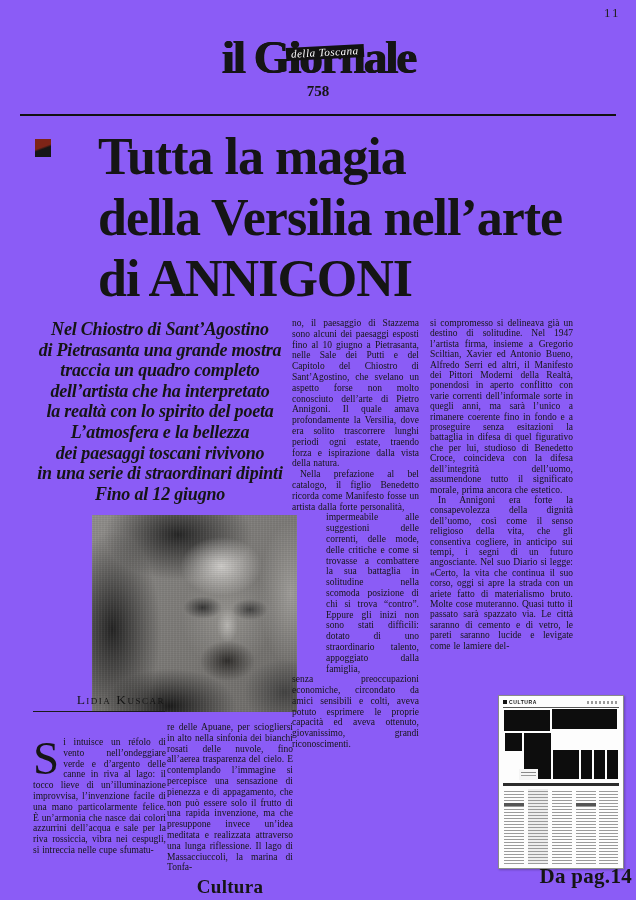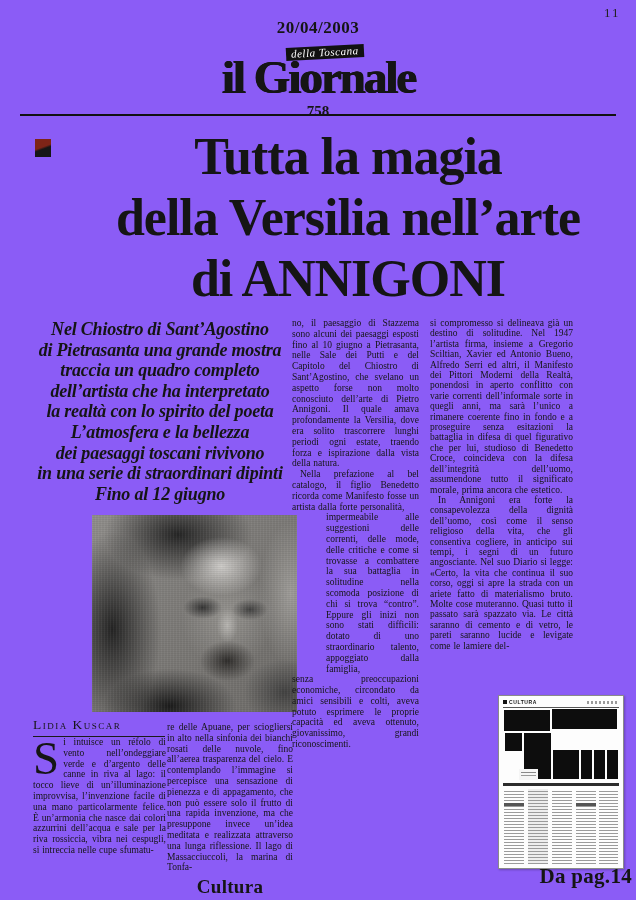--- a/index.html
+++ b/index.html
@@ -3,21 +3,21 @@
 <meta charset="utf-8">
 <style>
   html,body{margin:0;padding:0;background:#e8e8e8;}
   #page{
     position:relative;width:636px;height:900px;margin:0 auto;
     background:#8b5cf6;overflow:hidden;
     font-family:"Liberation Serif","DejaVu Serif",serif;
     color:#151515;
   }
   .abs{position:absolute;}
-  .pre{white-space:pre-line;text-align:center;}
+  .pre{white-space:pre-line;}
 
   
   .page-num{left:604px;top:5px;width:28px;font-size:13px;letter-spacing:2px;color:#222;}
   .hdr{left:158px;top:18px;width:320px;text-align:center;}
   .hdr-date{font-size:17px;font-weight:bold;letter-spacing:.5px;}
   .badge{
     position:absolute;left:128px;top:28px;background:#111;color:#fff;
     font-style:italic;font-size:11px;padding:0 5px 1px 5px;transform:rotate(-3deg);
     letter-spacing:.5px;white-space:nowrap;
   }
@@ -63,21 +63,21 @@
   .portrait::after{
     content:"";position:absolute;inset:0;
     background:
       repeating-linear-gradient(0deg, rgba(0,0,0,.05) 0 1px, transparent 1px 2px),
       repeating-linear-gradient(90deg, rgba(255,255,255,.05) 0 1px, transparent 1px 3px);
   }
 
   
   .body-txt{font-size:9.5px;line-height:10.8px;text-align:justify;word-spacing:.5px;}
   .byline{
-    left:33px;top:717px;width:132px;text-align:left;
+    left:33px;top:692px;width:132px;text-align:right;
     font-variant:small-caps;font-size:13.5px;letter-spacing:1.5px;
     border-bottom:1.5px solid #1a1a1a;padding-bottom:3px;
   }
   .col-a{left:33px;top:737px;width:133px;}
   .dropcap{
     float:left;font-size:47px;line-height:38px;padding:2px 4px 0 0;
     font-weight:normal;
   }
   .col-b{left:167px;top:722px;width:126px;}
   .footer-section{
@@ -125,21 +125,20 @@
     letter-spacing:.3px;}
 </style>
 </head>
 <body>
 
 <div id="page">
 
   <div class="abs page-num">11</div>
 
   <div class="abs hdr">
-    <div class="hdr-date">20/04/2003</div>
     <div class="badge">della Toscana</div>
     <div class="masthead">il Giornale</div>
     <div class="issue">758</div>
   </div>
   <div class="abs hdr-rule"></div>
 
   <div class="abs red-square"></div>
 
   <h1 class="abs headline pre" style="margin:0;font-weight:bold;">Tutta la magia
 della Versilia nell’arte

